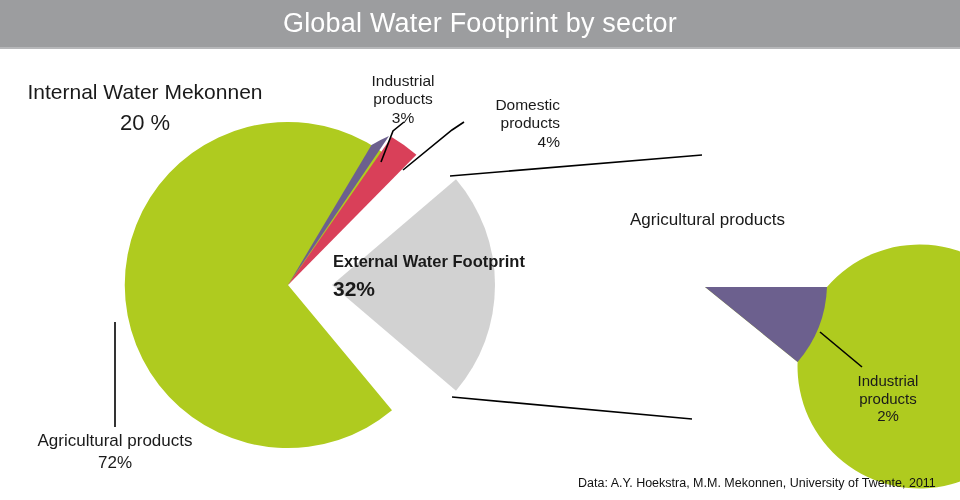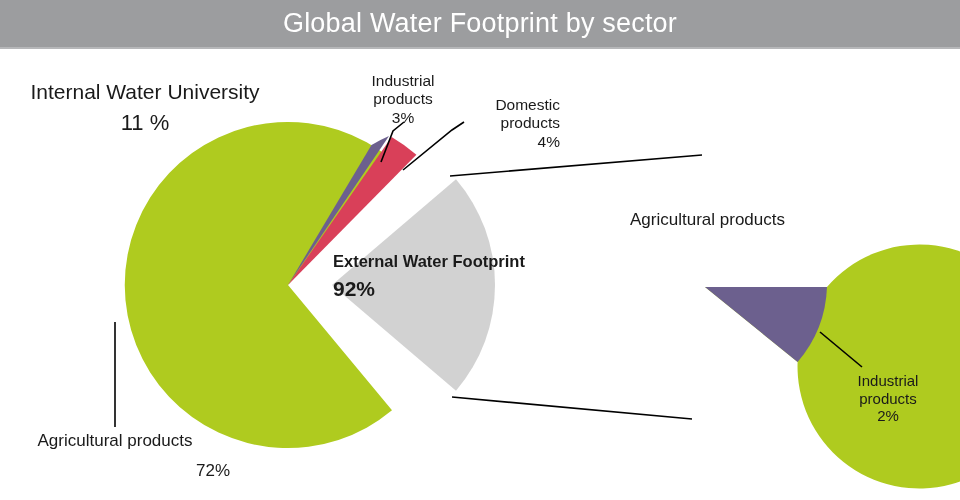--- a/index.html
+++ b/index.html
@@ -109,21 +109,21 @@
     margin-top: 7px;
   }
 
   #lbl-agri-left {
     left: 0px;
     top: 431px;
     width: 230px;
     font-size: 17px;
     text-align: center;
   }
-  #lbl-agri-left .pct { display: block; margin-top: 10px; text-align: right; }
+  #lbl-agri-left .pct { display: block; margin-top: 2px; }
 
   #lbl-agri-right {
     left: 600px;
     top: 210px;
     width: 215px;
     font-size: 17px;
     text-align: center;
   }
   #lbl-agri-right .pct { display: block; margin-top: 5px; font-size: 15px; }
 
@@ -174,50 +174,51 @@
     <polyline points="381,162 393,131 404,122" fill="none" stroke="#000000" stroke-width="1.6"></polyline>
 
     <polyline points="403,170 452,130 464,122" fill="none" stroke="#000000" stroke-width="1.6"></polyline>
 
     <line x1="115" y1="322" x2="115" y2="427" stroke="#000000" stroke-width="1.6"></line>
 
     <line x1="820" y1="332" x2="862" y2="367" stroke="#000000" stroke-width="1.6"></line>
   </svg>
 
   <div class="lbl" id="lbl-internal">
-    <span>Internal Water University</span>
-    <span class="pct">11 %</span>
+    <span>Internal Water Mekonnen</span>
+    <span class="pct">20 %</span>
   </div>
 
   <div class="lbl" id="lbl-industrial-left">
     <span>Industrial</span><br>
     <span>products</span>
     <span class="pct">3%</span>
   </div>
 
   <div class="lbl" id="lbl-domestic">
     <span>Domestic</span><br>
     <span>products</span>
     <span class="pct">4%</span>
   </div>
 
   <div class="lbl" id="lbl-external">
     <span>External Water Footprint</span>
-    <span class="pct">92%</span>
+    <span class="pct">32%</span>
   </div>
 
   <div class="lbl" id="lbl-agri-left">
     <span>Agricultural products</span>
     <span class="pct">72%</span>
   </div>
 
   <div class="lbl" id="lbl-agri-right">
     <span>Agricultural products</span>
   </div>
 
   <div class="lbl" id="lbl-industrial-right">
     <span>Industrial</span><br>
     <span>products</span>
     <span class="pct">2%</span>
   </div>
 
+  <div class="lbl" id="lbl-source">Data:  A.Y. Hoekstra, M.M. Mekonnen, University of Twente, 2011</div>
 
 </div>
 
 </body></html>

